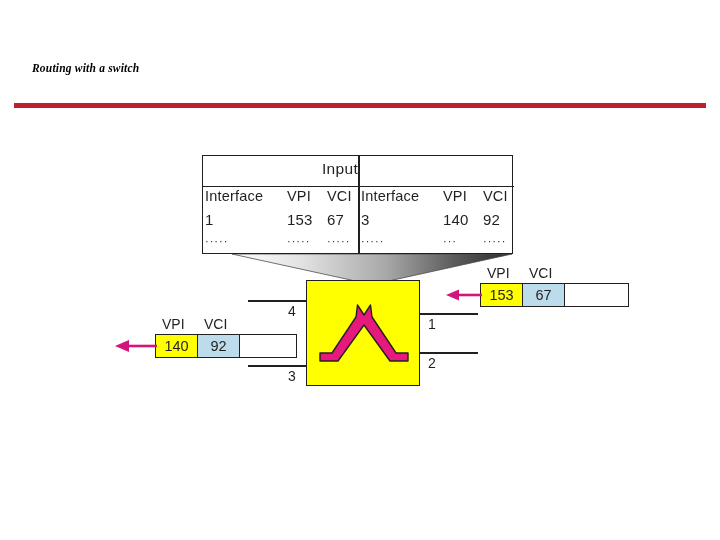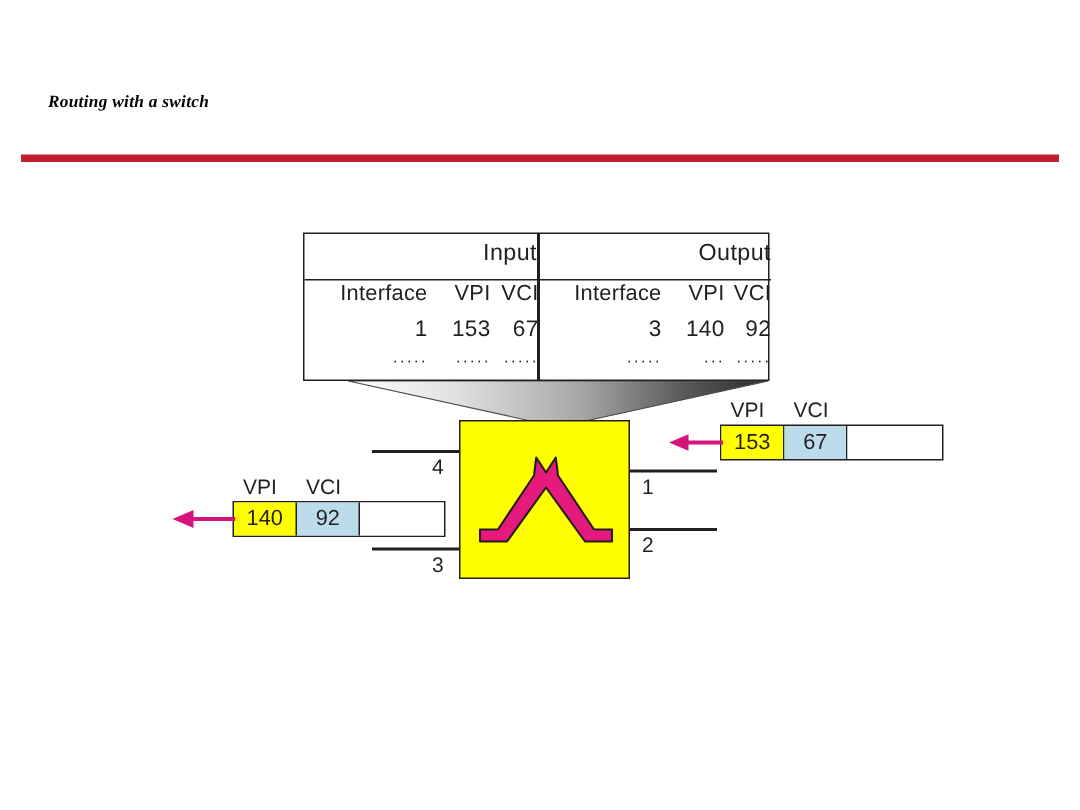--- a/index.html
+++ b/index.html
@@ -88,21 +88,21 @@
     width: 311px;
     height: 22px;
     display: block;
   }
   .rt-row.head { top: 32px; }
   .rt-row.vals { top: 55px; }
   .rt-row.dots { top: 78px; }
 
   .rt-cell {
     position: absolute;
-    text-align: right;
+    text-align: left;
     font-size: 14.5px;
     color: #231f20;
     letter-spacing: 0.2px;
     white-space: nowrap;
   }
   .rt-row.head .rt-cell { font-size: 14.5px; }
   .rt-row.vals .rt-cell { font-size: 15px; }
 
   
   .c0 { left: 2px;   width: 80px; }
@@ -206,21 +206,20 @@
 <div class="slide">
 
   <div class="slide-title">Routing with a switch</div>
   <div class="title-rule"></div>
 
   <div class="route-table">
     <div class="rt-hline"></div>
     <div class="rt-split"></div>
 
     <div class="rt-group left">Input</div>
-    <div class="rt-group right">Output</div>
 
     <div class="rt-row head">
       <div class="rt-cell c0">Interface</div>
       <div class="rt-cell c1">VPI</div>
       <div class="rt-cell c2">VCI</div>
       <div class="rt-cell c3">Interface</div>
       <div class="rt-cell c4">VPI</div>
       <div class="rt-cell c5">VCI</div>
     </div>
 

